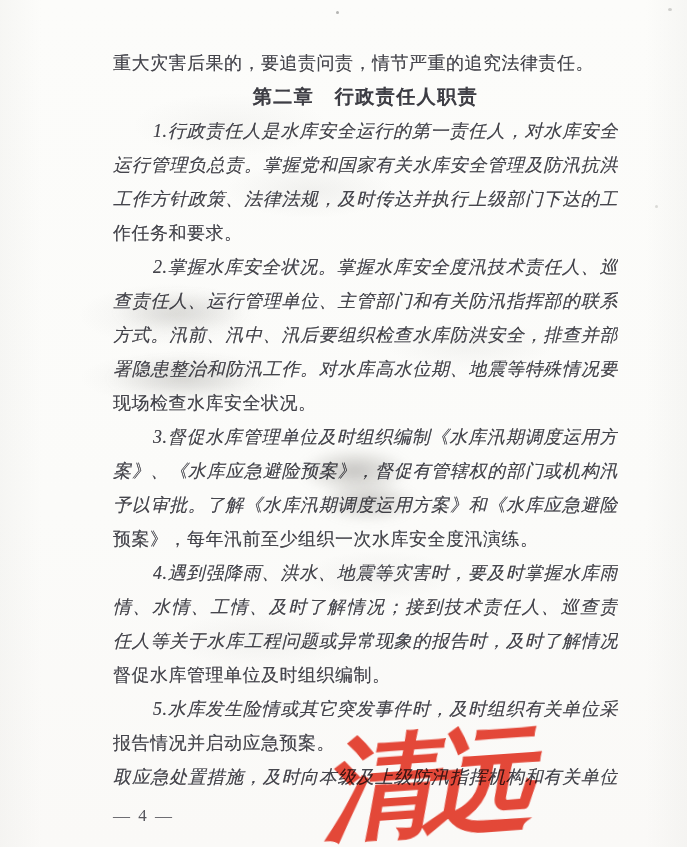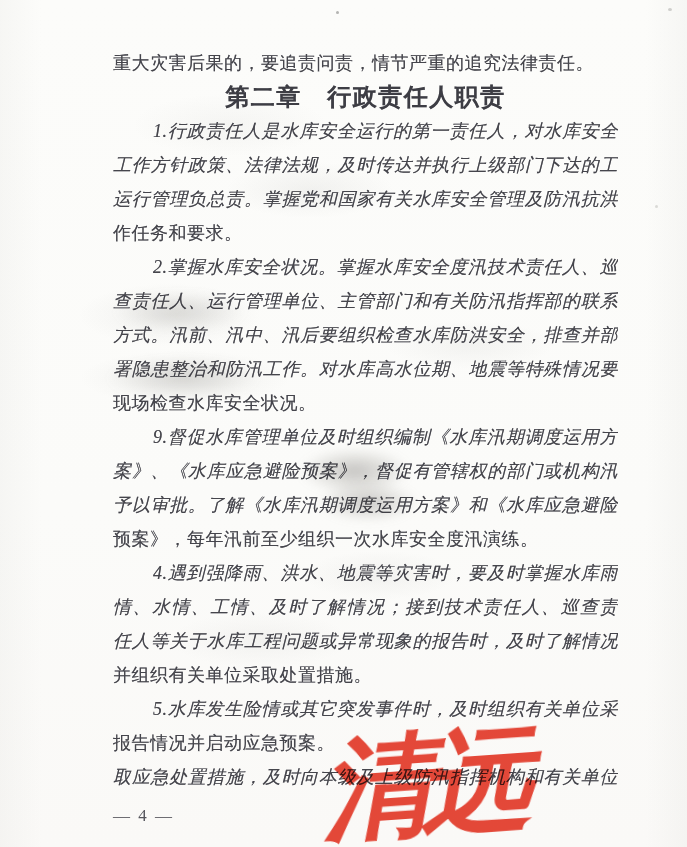--- a/index.html
+++ b/index.html
@@ -53,21 +53,21 @@
     text-align: justify;
     text-align-last: justify;
     text-justify: inter-character;
     font-style: italic;
   }
   .line.indent { padding-left: 40px; }
   .line.heading {
     text-align: left;
     text-align-last: center;
     font-weight: bold;
-    font-size: 24px;
+    font-size: 19px;
     letter-spacing: 1.5px;
     color: #3d3d44;
   }
   .page-number {
     position: absolute;
     left: 113px; top: 806px;
     font-size: 17px;
     color: #55555c;
     letter-spacing: 2px;
   }
@@ -122,39 +122,39 @@
   <div class="speck b"></div>
   <div class="speck c"></div>
 
   <div class="text-column">
 
     <div class="line">重大灾害后果的，要追责问责，情节严重的追究法律责任。</div>
 
     <div class="line heading">第二章　行政责任人职责</div>
 
     <div class="line j indent">1.行政责任人是水库安全运行的第一责任人，对水库安全</div>
+    <div class="line j">运行管理负总责。掌握党和国家有关水库安全管理及防汛抗洪</div>
     <div class="line j">工作方针政策、法律法规，及时传达并执行上级部门下达的工</div>
-    <div class="line j">运行管理负总责。掌握党和国家有关水库安全管理及防汛抗洪</div>
     <div class="line">作任务和要求。</div>
 
     <div class="line j indent">2.掌握水库安全状况。掌握水库安全度汛技术责任人、巡</div>
     <div class="line j">查责任人、运行管理单位、主管部门和有关防汛指挥部的联系</div>
     <div class="line j">方式。汛前、汛中、汛后要组织检查水库防洪安全，排查并部</div>
     <div class="line j">署隐患整治和防汛工作。对水库高水位期、地震等特殊情况要</div>
     <div class="line">现场检查水库安全状况。</div>
 
-    <div class="line j indent">9.督促水库管理单位及时组织编制《水库汛期调度运用方</div>
+    <div class="line j indent">3.督促水库管理单位及时组织编制《水库汛期调度运用方</div>
     <div class="line j">案》、《水库应急避险预案》，督促有管辖权的部门或机构汛前</div>
     <div class="line j">予以审批。了解《水库汛期调度运用方案》和《水库应急避险</div>
     <div class="line">预案》，每年汛前至少组织一次水库安全度汛演练。</div>
 
     <div class="line j indent">4.遇到强降雨、洪水、地震等灾害时，要及时掌握水库雨</div>
     <div class="line j">情、水情、工情、及时了解情况；接到技术责任人、巡查责</div>
     <div class="line j">任人等关于水库工程问题或异常现象的报告时，及时了解情况</div>
-    <div class="line">并组织有关单位采取处置措施。</div>
+    <div class="line">督促水库管理单位及时组织编制。</div>
 
     <div class="line j indent">5.水库发生险情或其它突发事件时，及时组织有关单位采</div>
     <div class="line">报告情况并启动应急预案。</div>
     <div class="line j">取应急处置措施，及时向本级及上级防汛指挥机构和有关单位</div>
 
 
   </div>
 
   <div class="page-number">— 4 —</div>
 

